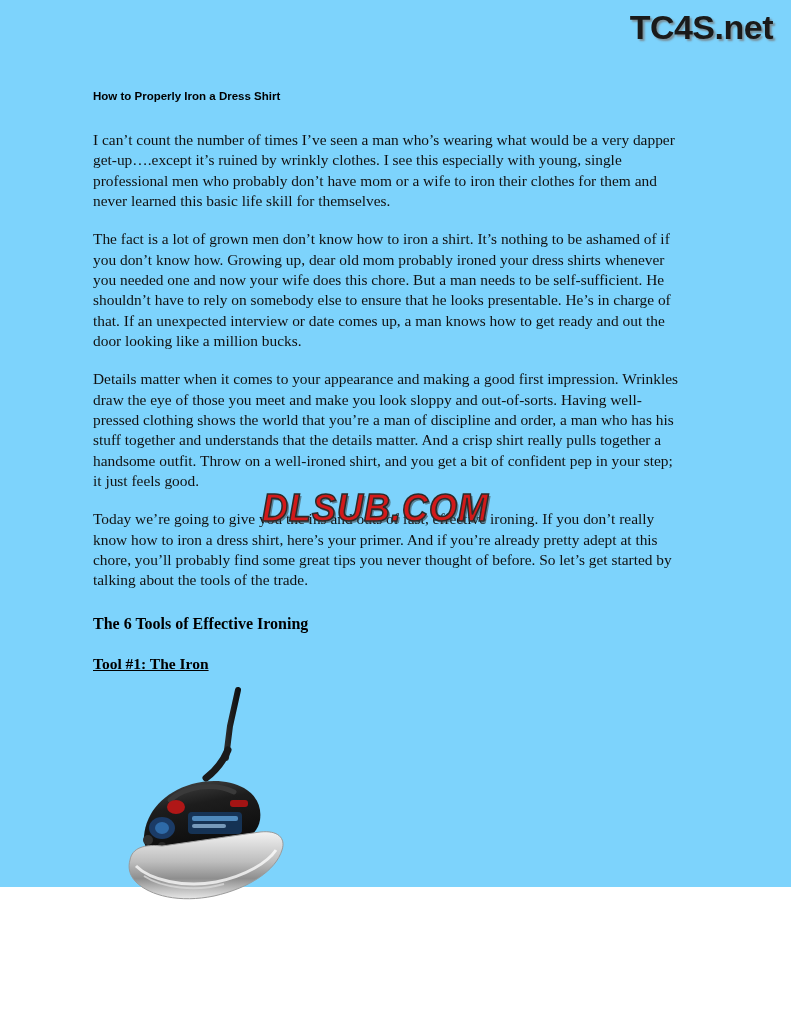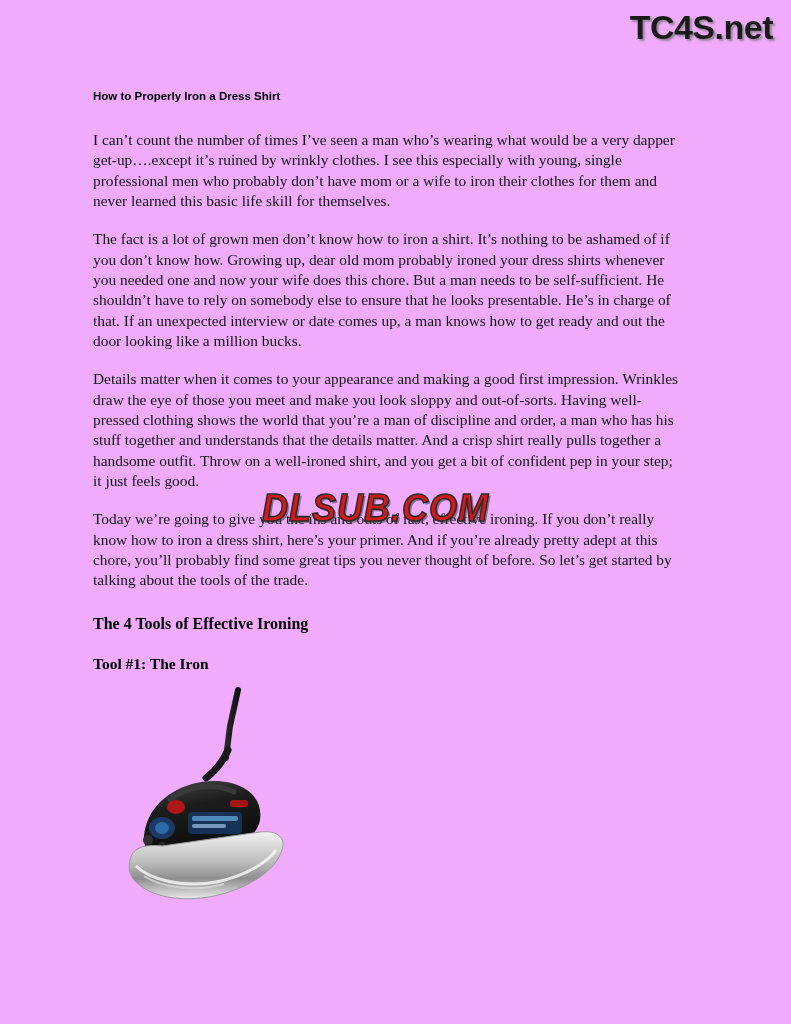--- a/index.html
+++ b/index.html
@@ -12,22 +12,22 @@
     background: #ffffff;
     font-family: "Liberation Serif", serif;
     color: #000000;
     position: relative;
     overflow: hidden;
   }
 
   .page {
     position: relative;
     width: 791px;
-    height: 1024px;
-    background: #f0abfc;
+    height: 887px;
+    background: #7dd3fc;
   }
 
   
   .brand-top {
     position: absolute;
     top: 8px;
     right: 18px;
     font-family: "Liberation Sans", sans-serif;
     font-weight: bold;
     font-size: 34px;
@@ -64,20 +64,21 @@
   h2.section {
     font-size: 16px;
     font-weight: bold;
     margin: 24px 0 22px 0;
   }
 
   h3.subsection {
     font-size: 15.5px;
     font-weight: bold;
     margin: 0 0 10px 0;
+    text-decoration: underline;
   }
 
   
   .brand-center {
     position: absolute;
     left: 262px;
     top: 487px;
     font-family: "Liberation Sans", sans-serif;
     font-weight: bold;
     font-style: italic;
@@ -122,21 +123,21 @@
 
   <div class="doc">
 
     <div class="doc-title">How to Properly Iron a Dress Shirt</div>
 
     <p class="para">I can’t count the number of times I’ve seen a man who’s wearing what would be a very dapper get-up….except it’s ruined by wrinkly clothes. I see this especially with young, single professional men who probably don’t have mom or a wife to iron their clothes for them and never learned this basic life skill for themselves.</p>
     <p class="para">The fact is a lot of grown men don’t know how to iron a shirt. It’s nothing to be ashamed of if you don’t know how. Growing up, dear old mom probably ironed your dress shirts whenever you needed one and now your wife does this chore. But a man needs to be self-sufficient. He shouldn’t have to rely on somebody else to ensure that he looks presentable. He’s in charge of that. If an unexpected interview or date comes up, a man knows how to get ready and out the door looking like a million bucks.</p>
     <p class="para">Details matter when it comes to your appearance and making a good first impression. Wrinkles draw the eye of those you meet and make you look sloppy and out-of-sorts. Having well-pressed clothing shows the world that you’re a man of discipline and order, a man who has his stuff together and understands that the details matter. And a crisp shirt really pulls together a handsome outfit. Throw on a well-ironed shirt, and you get a bit of confident pep in your step; it just feels good.</p>
     <p class="para">Today we’re going to give you the ins and outs of fast, effective ironing. If you don’t really know how to iron a dress shirt, here’s your primer. And if you’re already pretty adept at this chore, you’ll probably find some great tips you never thought of before. So let’s get started by talking about the tools of the trade.</p>
 
-    <h2 class="section">The 4 Tools of Effective Ironing</h2>
+    <h2 class="section">The 6 Tools of Effective Ironing</h2>
 
     <h3 class="subsection">Tool #1: The Iron</h3>
   </div>
 
   <div class="brand-center">DLSUB.COM</div>
 
   <div class="figure">
     <svg width="230" height="240" viewBox="0 0 230 240">
       <defs>
         <linearGradient id="soleplate" x1="0" y1="0" x2="0" y2="1">

